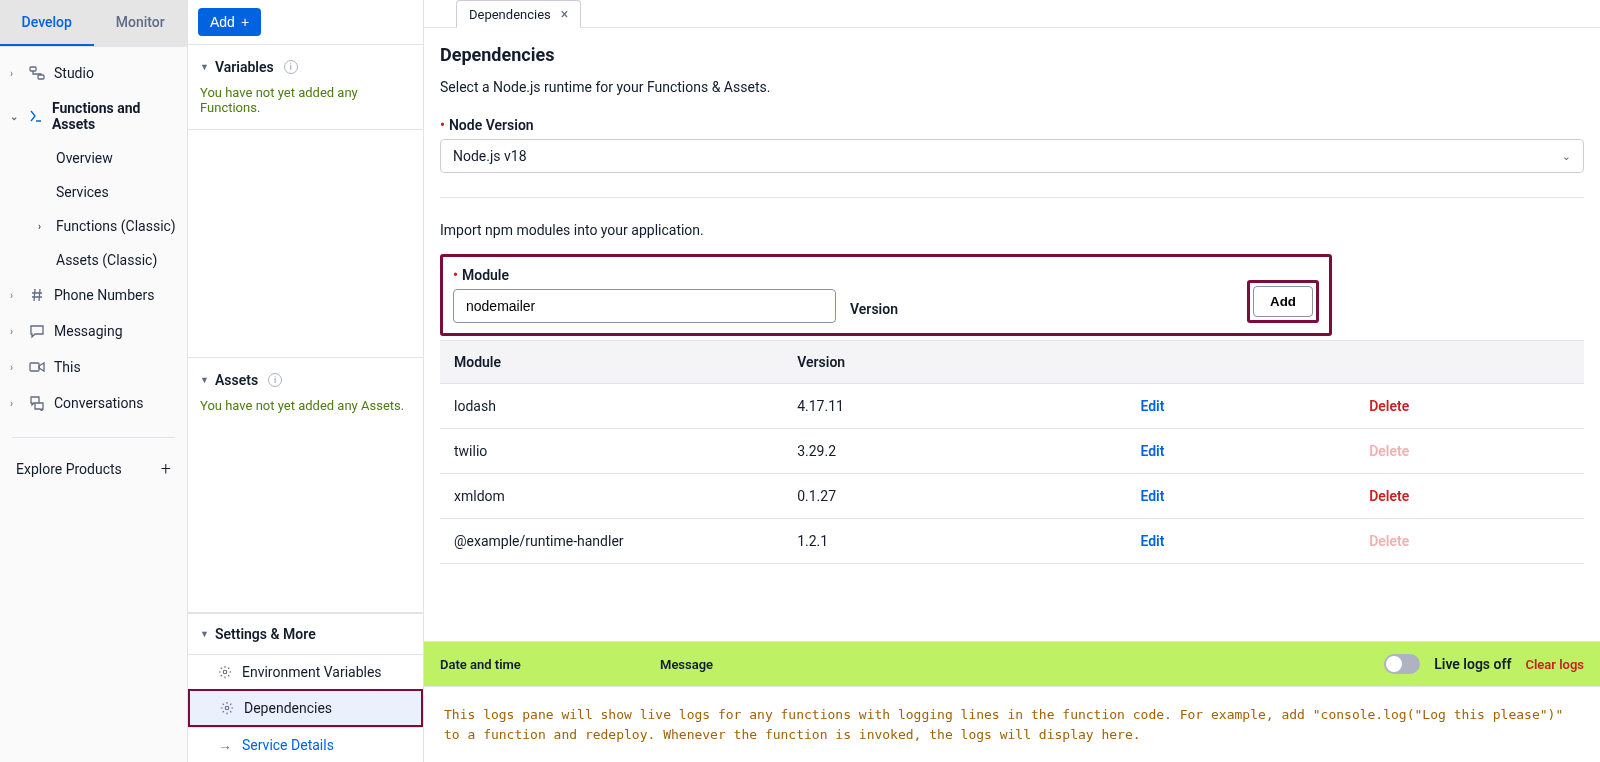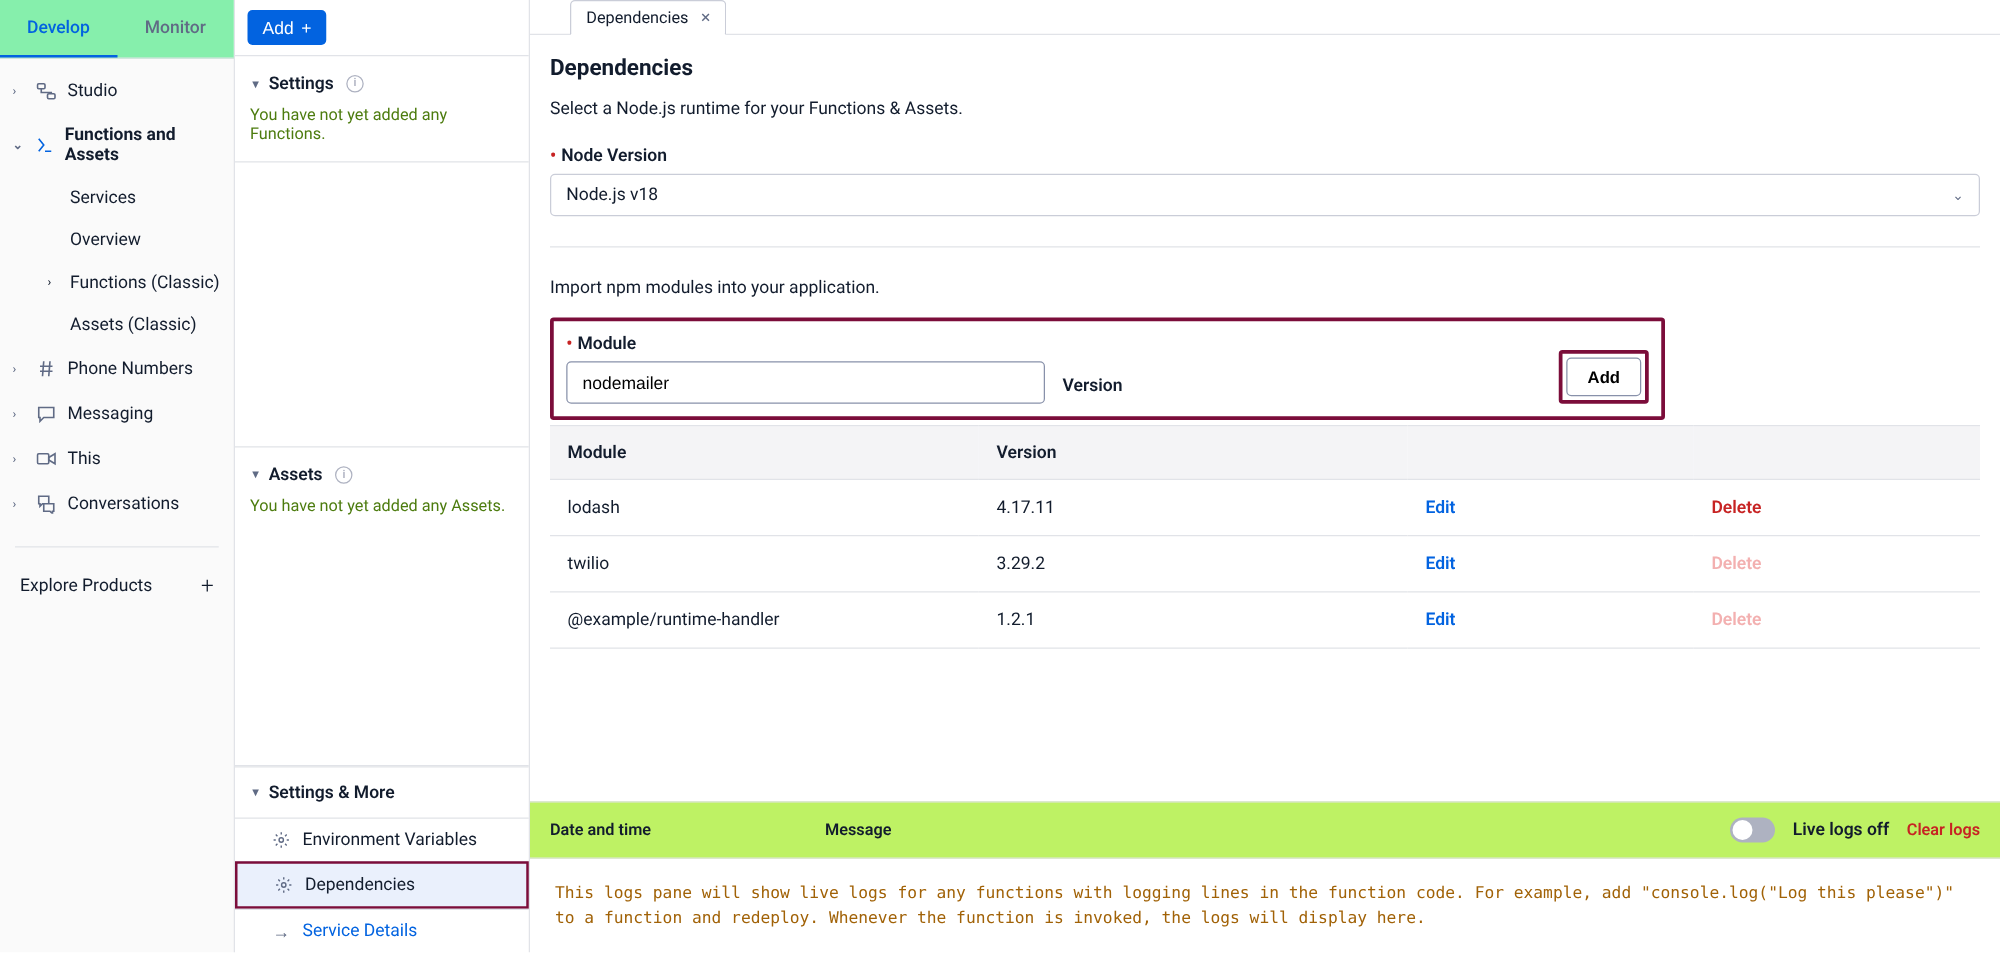--- a/index.html
+++ b/index.html
@@ -2,21 +2,21 @@
 <html><head>
 <meta charset="utf-8">
 <style>
 * { margin: 0; padding: 0; box-sizing: border-box; }
 body { font-family: -apple-system, BlinkMacSystemFont, "Segoe UI", Roboto, Helvetica, Arial, sans-serif; font-size: 14px; color: #121C2D; background: #fff; width: 1600px; height: 762px; overflow: hidden; }
 
 .layout { display: flex; height: 762px; }
 
 
 .left-sidebar { width: 188px; border-right: 1px solid #e1e3e8; background: #fafafa; display: flex; flex-direction: column; }
-.top-tabs { display: flex; border-bottom: 1px solid #e1e3e8; background: #86efac; }
+.top-tabs { display: flex; border-bottom: 1px solid #e1e3e8; background: #e5e5e5; }
 .top-tab { flex: 1; text-align: center; padding: 14px 0; font-size: 14px; font-weight: 500; color: #606B85; cursor: pointer; }
 .top-tab.active { color: #0263E0; border-bottom: 2px solid #0263E0; }
 .nav-section { padding: 8px 0; }
 .nav-item { display: flex; align-items: center; padding: 9px 10px; font-size: 14px; color: #121C2D; cursor: pointer; gap: 8px; }
 .nav-item .chevron { width: 10px; font-size: 10px; color: #606B85; }
 .nav-item .nav-icon { width: 18px; height: 18px; display: flex; align-items: center; justify-content: center; }
 .nav-item.bold { font-weight: 700; }
 .nav-sub { padding: 9px 10px 9px 56px; font-size: 14px; color: #121C2D; cursor: pointer; }
 .nav-sub.with-chevron { padding-left: 38px; display: flex; align-items: center; gap: 8px; }
 .nav-sub.with-chevron .chevron-sm { width: 10px; font-size: 10px; }
@@ -111,22 +111,22 @@
       </div>
       <div class="nav-item bold">
         <span class="chevron">⌄</span>
         <span class="nav-icon">
           <svg width="16" height="16" viewBox="0 0 16 16" fill="none" stroke="#0263E0" stroke-width="1.3">
               <path d="M3 3l4 5-4 5M8 13h5"></path>
             </svg>
         </span>
         <span>Functions and Assets</span>
       </div>
+      <div class="nav-sub">Overview</div>
       <div class="nav-sub">Services</div>
-      <div class="nav-sub">Overview</div>
       <div class="nav-sub with-chevron">
         <span class="chevron-sm">›</span>
         <span>Functions (Classic)</span>
       </div>
       <div class="nav-sub">Assets (Classic)</div>
 
       <div class="nav-item">
         <span class="chevron">›</span>
         <span class="nav-icon">
           <svg width="16" height="16" viewBox="0 0 16 16" fill="none" stroke="#606B85" stroke-width="1.3">
@@ -174,21 +174,21 @@
   <div class="middle-panel">
     <div class="add-bar">
       <button class="add-btn">
         <span>Add</span>
         <span class="plus-icon">+</span>
       </button>
     </div>
     <div class="panel-section top-border">
       <div class="panel-section-header">
         <span class="tri">▼</span>
-        <span>Settings</span>
+        <span>Variables</span>
         <span class="info">i</span>
       </div>
       <div class="empty-msg">You have not yet added any Functions.</div>
     </div>
     <div class="middle-spacer"></div>
     <div class="panel-section top-border" style="flex:1">
       <div class="panel-section-header">
         <span class="tri">▼</span>
         <span>Assets</span>
         <span class="info">i</span>
@@ -272,20 +272,26 @@
               <td><span class="edit-link">Edit</span></td>
               <td><span class="delete-link">Delete</span></td>
             </tr>
             <tr>
               <td>twilio</td>
               <td>3.29.2</td>
               <td><span class="edit-link">Edit</span></td>
               <td><span class="delete-link disabled">Delete</span></td>
             </tr>
             <tr>
+              <td>xmldom</td>
+              <td>0.1.27</td>
+              <td><span class="edit-link">Edit</span></td>
+              <td><span class="delete-link">Delete</span></td>
+            </tr>
+            <tr>
               <td>@example/runtime-handler</td>
               <td>1.2.1</td>
               <td><span class="edit-link">Edit</span></td>
               <td><span class="delete-link disabled">Delete</span></td>
             </tr>
           </tbody>
       </table>
     </div>
 
     <div class="logs-header">

